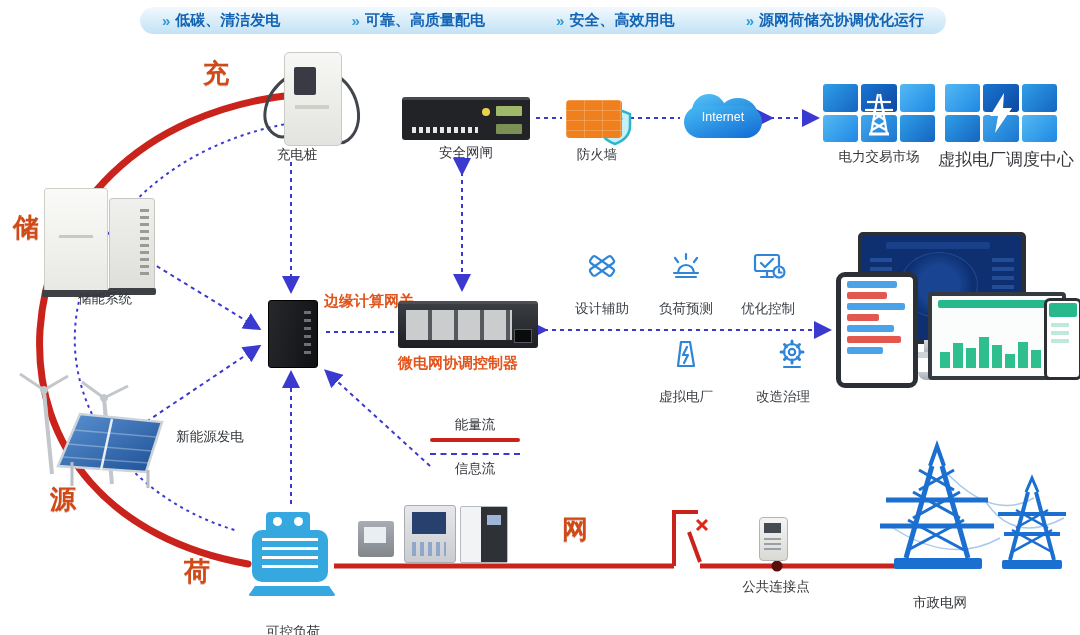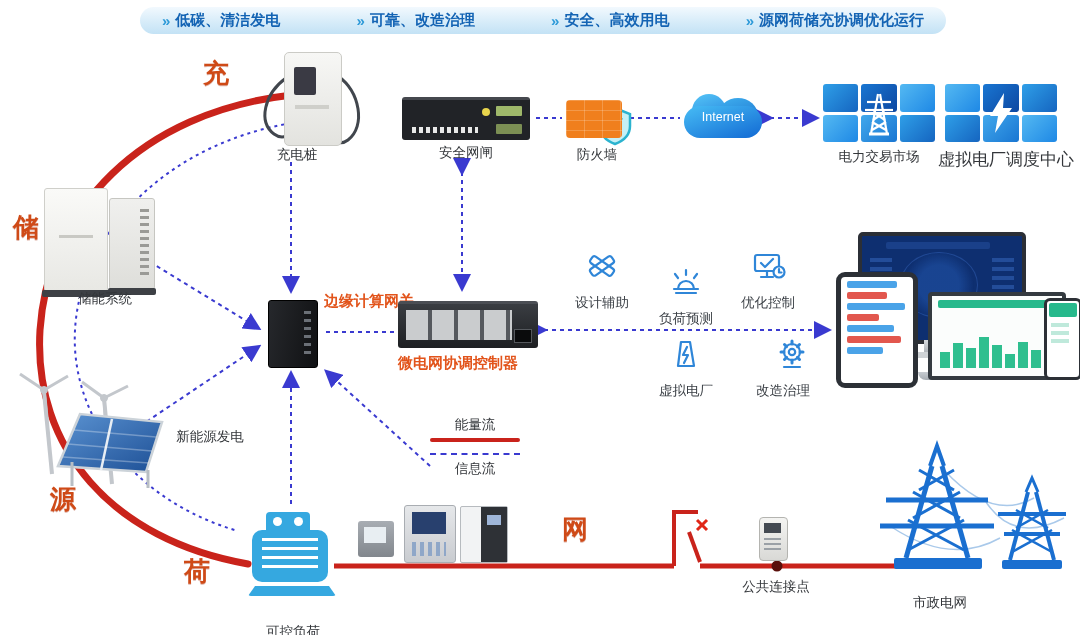--- a/index.html
+++ b/index.html
@@ -67,21 +67,21 @@
     background:repeating-linear-gradient(#6b7077 0 3px,transparent 3px 8px);}
   
   .ctrl{left:398px;top:301px;width:140px;height:44px;background:linear-gradient(180deg,#3a3d42,#1d1f22);
     border-radius:3px;border-top:3px solid #4b4e54;}
   .ctrl .slots{position:absolute;left:8px;top:6px;width:106px;height:30px;
     background:repeating-linear-gradient(90deg,#caccce 0 22px,#55585d 22px 26px),
                repeating-linear-gradient(#0000 0 6px,#1d1f22 6px 9px);}
   .ctrl .pwr{position:absolute;right:6px;bottom:5px;width:16px;height:12px;background:#0a0b0c;border:1px solid #55585d;}
   
   .func{position:absolute;width:84px;text-align:center;z-index:2;}
-  .func .fl{margin-top:6px;font-size:13.5px;color:#3a3f45;}
+  .func .fl{margin-top:12px;font-size:13.5px;color:#3a3f45;}
   
   .monitor{left:858px;top:232px;width:160px;height:104px;background:#0e2f70;border:4px solid #2b2f36;border-radius:5px;}
   .monitor .glow{position:absolute;left:38px;top:16px;width:76px;height:64px;border-radius:50%;
     background:radial-gradient(circle,#2f6fd455 0 40%,transparent 70%);border:1px solid #3b6fc866;}
   .monitor .hdr{position:absolute;left:24px;top:6px;width:104px;height:7px;background:#2c5bb066;border-radius:2px;}
   .monitor .s1{position:absolute;left:8px;top:22px;width:22px;height:56px;
      background:repeating-linear-gradient(#3b6fc877 0 4px,transparent 4px 9px);}
   .monitor .s2{position:absolute;right:8px;top:22px;width:22px;height:56px;
      background:repeating-linear-gradient(#3b6fc877 0 4px,transparent 4px 9px);}
   .stand{left:924px;top:340px;width:28px;height:13px;background:linear-gradient(#d7dadd,#aeb3b8);}
@@ -220,21 +220,21 @@
     </g>
   </svg>
 
   <div class="abs banner node">
     <div class="banner-item">
       <span class="chev">»</span>
       <span class="banner-label">低碳、清洁发电</span>
     </div>
     <div class="banner-item">
       <span class="chev">»</span>
-      <span class="banner-label">可靠、改造治理</span>
+      <span class="banner-label">可靠、高质量配电</span>
     </div>
     <div class="banner-item">
       <span class="chev">»</span>
       <span class="banner-label">安全、高效用电</span>
     </div>
     <div class="banner-item">
       <span class="chev">»</span>
       <span class="banner-label">源网荷储充协调优化运行</span>
     </div>
   </div>
@@ -336,21 +336,21 @@
 
   <div class="func" style="left:560px;top:248px;">
     <svg width="36" height="36" viewBox="0 0 36 36">
       <g stroke="#2f86d8" stroke-width="2.2" fill="none" stroke-linejoin="round">
         <rect x="5" y="14" width="26" height="8" rx="2.5" transform="rotate(-35 18 18)"></rect>
         <rect x="5" y="14" width="26" height="8" rx="2.5" transform="rotate(35 18 18)"></rect>
       </g>
     </svg>
     <div class="fl">设计辅助</div>
   </div>
-  <div class="func" style="left:644px;top:264px;">
+  <div class="func" style="left:644px;top:248px;">
     <svg width="36" height="36" viewBox="0 0 36 36">
       <g stroke="#2f86d8" stroke-width="2.2" fill="none" stroke-linecap="round">
         <path d="M10,25 a8,8 0 0 1 16,0"></path>
           <line x1="6" y1="25" x2="30" y2="25"></line>
         <line x1="8" y1="29" x2="28" y2="29"></line>
         <line x1="18" y1="11" x2="18" y2="6"></line>
           <line x1="10" y1="14" x2="7" y2="10"></line>
           <line x1="26" y1="14" x2="29" y2="10"></line>
       </g>
     </svg>

